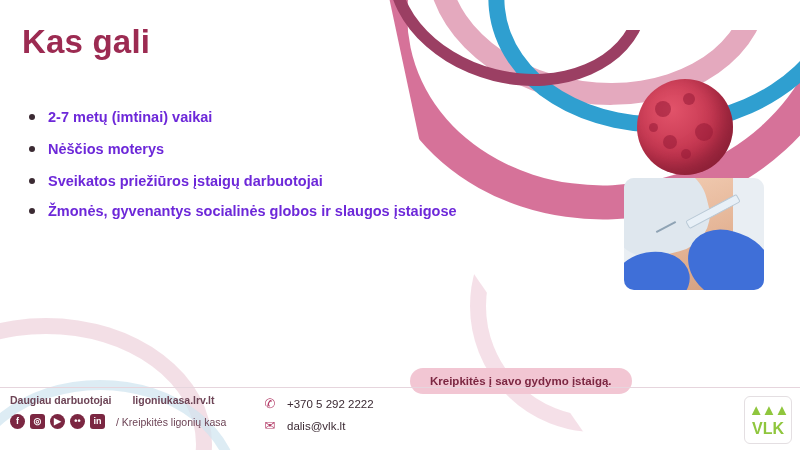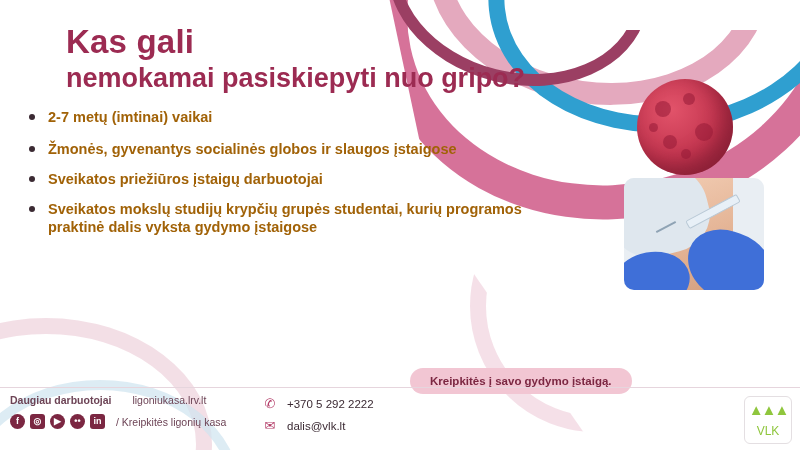--- a/index.html
+++ b/index.html
@@ -96,21 +96,20 @@
     opacity: .85;
     clip-path: polygon(0 35%, 45% 100%, 0 100%);
   }
 
   
   .headline {
     position: absolute;
     left: 22px;
     top: 24px;
     width: 520px;
-    margin-left: 44px;
   }
   .headline .line1 {
     font-size: 33px;
     font-weight: bold;
     color: #9c2b52;
     letter-spacing: .2px;
     line-height: 1.08;
   }
   .headline .line2 {
     font-size: 27px;
@@ -129,21 +128,21 @@
     list-style: none;
     margin: 0;
     padding: 0;
   }
   .bullets li {
     position: relative;
     padding-left: 22px;
     margin-bottom: 13px;
     font-size: 14.5px;
     font-weight: bold;
-    color: #a16207;
+    color: #6d28d9;
     line-height: 1.30;
   }
   .bullets li:before {
     content: "";
     position: absolute;
     left: 3px;
     top: 6px;
     width: 6px;
     height: 6px;
     border-radius: 50%;
@@ -287,21 +286,21 @@
   }
   .more-info {
     position: absolute;
     left: 10px;
     top: 6px;
     font-size: 10.5px;
     font-weight: bold;
     color: #6d4456;
   }
   .more-info .link {
-    font-weight: normal;
+    font-weight: bold;
     color: #6d4456;
     padding-left: 18px;
   }
   .social {
     position: absolute;
     left: 10px;
     top: 26px;
     display: flex;
     align-items: center;
     gap: 5px;
@@ -357,22 +356,22 @@
     left: 0; right: 0; top: 4px;
     text-align: center;
     font-size: 15px;
     color: #8fc63d;
     letter-spacing: -2px;
   }
   .vlk-logo .txt {
     position: absolute;
     left: 0; right: 0; bottom: 5px;
     text-align: center;
-    font-size: 12px;
-    font-weight: normal;
+    font-size: 16px;
+    font-weight: bold;
     color: #8fc63d;
   }
 </style>
 </head>
 <body>
 
 <div class="poster">
 
   <div class="swoosh sw-pink-big"></div>
   <div class="swoosh sw-rose"></div>
@@ -380,28 +379,27 @@
   <div class="swoosh sw-plum"></div>
   <div class="sw-white-cut"></div>
   <div class="sw-cover"></div>
 
   <div class="arc-bl"></div>
   <div class="arc-bl2"></div>
   <div class="arc-mid"></div>
 
   <div class="headline">
     <div class="line1">Kas gali</div>
-    <div class="line2">nemokamai pasiskiepyti nuo gripo?</div>
   </div>
 
   <ul class="bullets">
     <li>2-7 metų (imtinai) vaikai</li>
+    <li>Nėščios moterys</li>
+    <li class="tight">Sveikatos priežiūros įstaigų darbuotojai</li>
     <li class="tight">Žmonės, gyvenantys socialinės globos ir slaugos įstaigose</li>
-    <li class="tight">Sveikatos priežiūros įstaigų darbuotojai</li>
-    <li>Sveikatos mokslų studijų krypčių grupės studentai, kurių programos praktinė dalis vyksta gydymo įstaigose</li>
   </ul>
 
   <div class="virus-wrap">
     <div class="spike" style="transform:rotate(0deg)">
         <i></i>
         <b></b>
       </div>
     <div class="spike" style="transform:rotate(24deg)">
         <i></i>
         <b></b>

